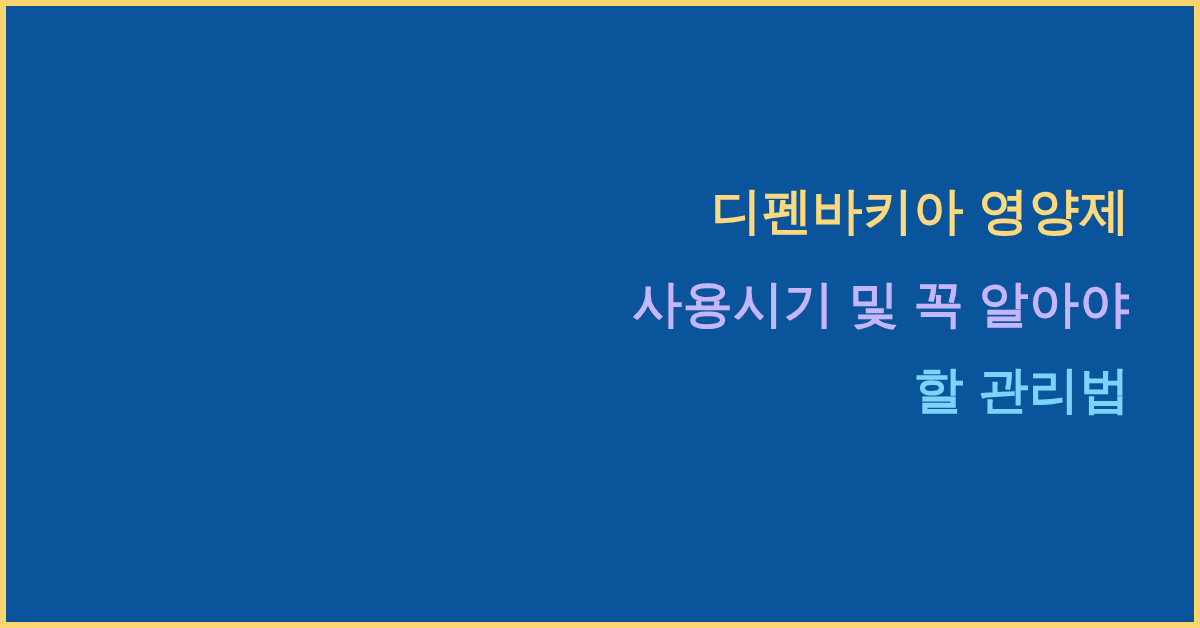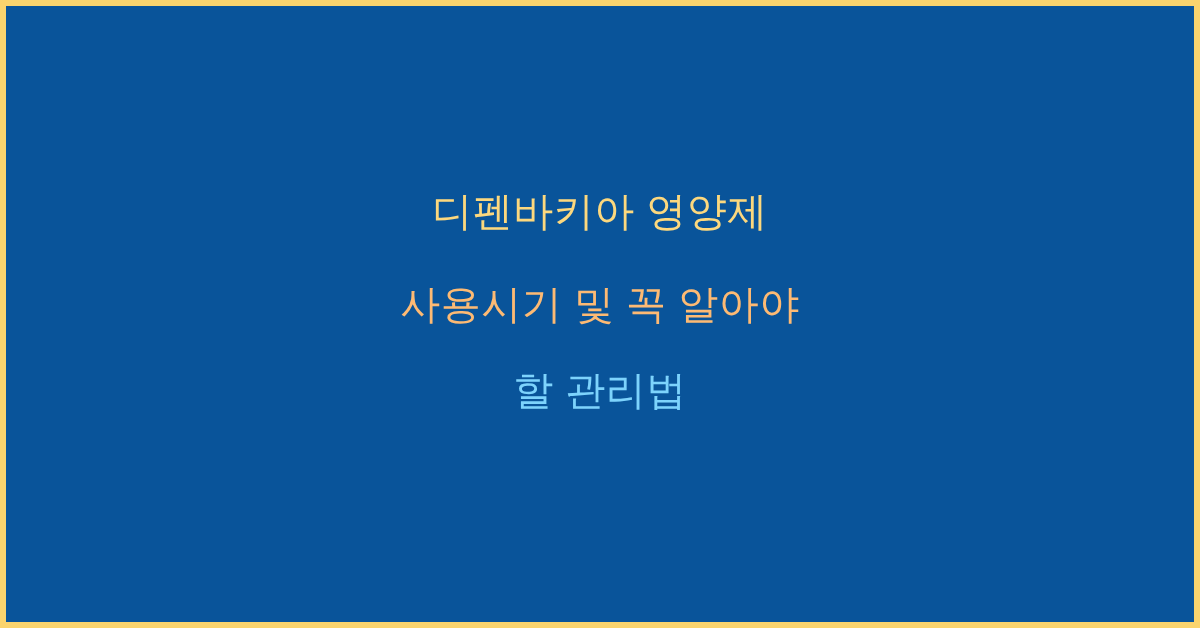--- a/index.html
+++ b/index.html
@@ -41,35 +41,35 @@
     flex-direction: column;
     align-items: center;
     justify-content: center;
     padding: 0 70px;
     box-sizing: border-box;
   }
 
   .title-line {
     display: block;
     width: 100%;
-    text-align: center;
+    text-align: right;
     color: #FCD87E;                      
-    font-size: 40px;
+    font-size: 50px;
     line-height: 86px;
-    font-weight: 400;
+    font-weight: 700;
     letter-spacing: 0.5px;
     white-space: nowrap;
   }
 </style>
 </head>
 <body>
 
 <div class="canvas" style="width: 1200px; height: 628px; background: rgb(9, 84, 154);">
 
   <div class="frame" style="border: 6px solid rgb(250, 212, 110);"></div>
 
   <div class="title-block">
     <span class="title-line" style="color: rgb(252, 216, 126);">디펜바키아 영양제</span>
-    <span class="title-line" style="color: #fdba74; margin-top: 7px;">사용시기 및 꼭 알아야</span>
+    <span class="title-line" style="color: #c4b5fd; margin-top: 7px;">사용시기 및 꼭 알아야</span>
     <span class="title-line" style="color: #7dd3fc;">할 관리법</span>
   </div>
 
 </div>
 
 </body></html>

